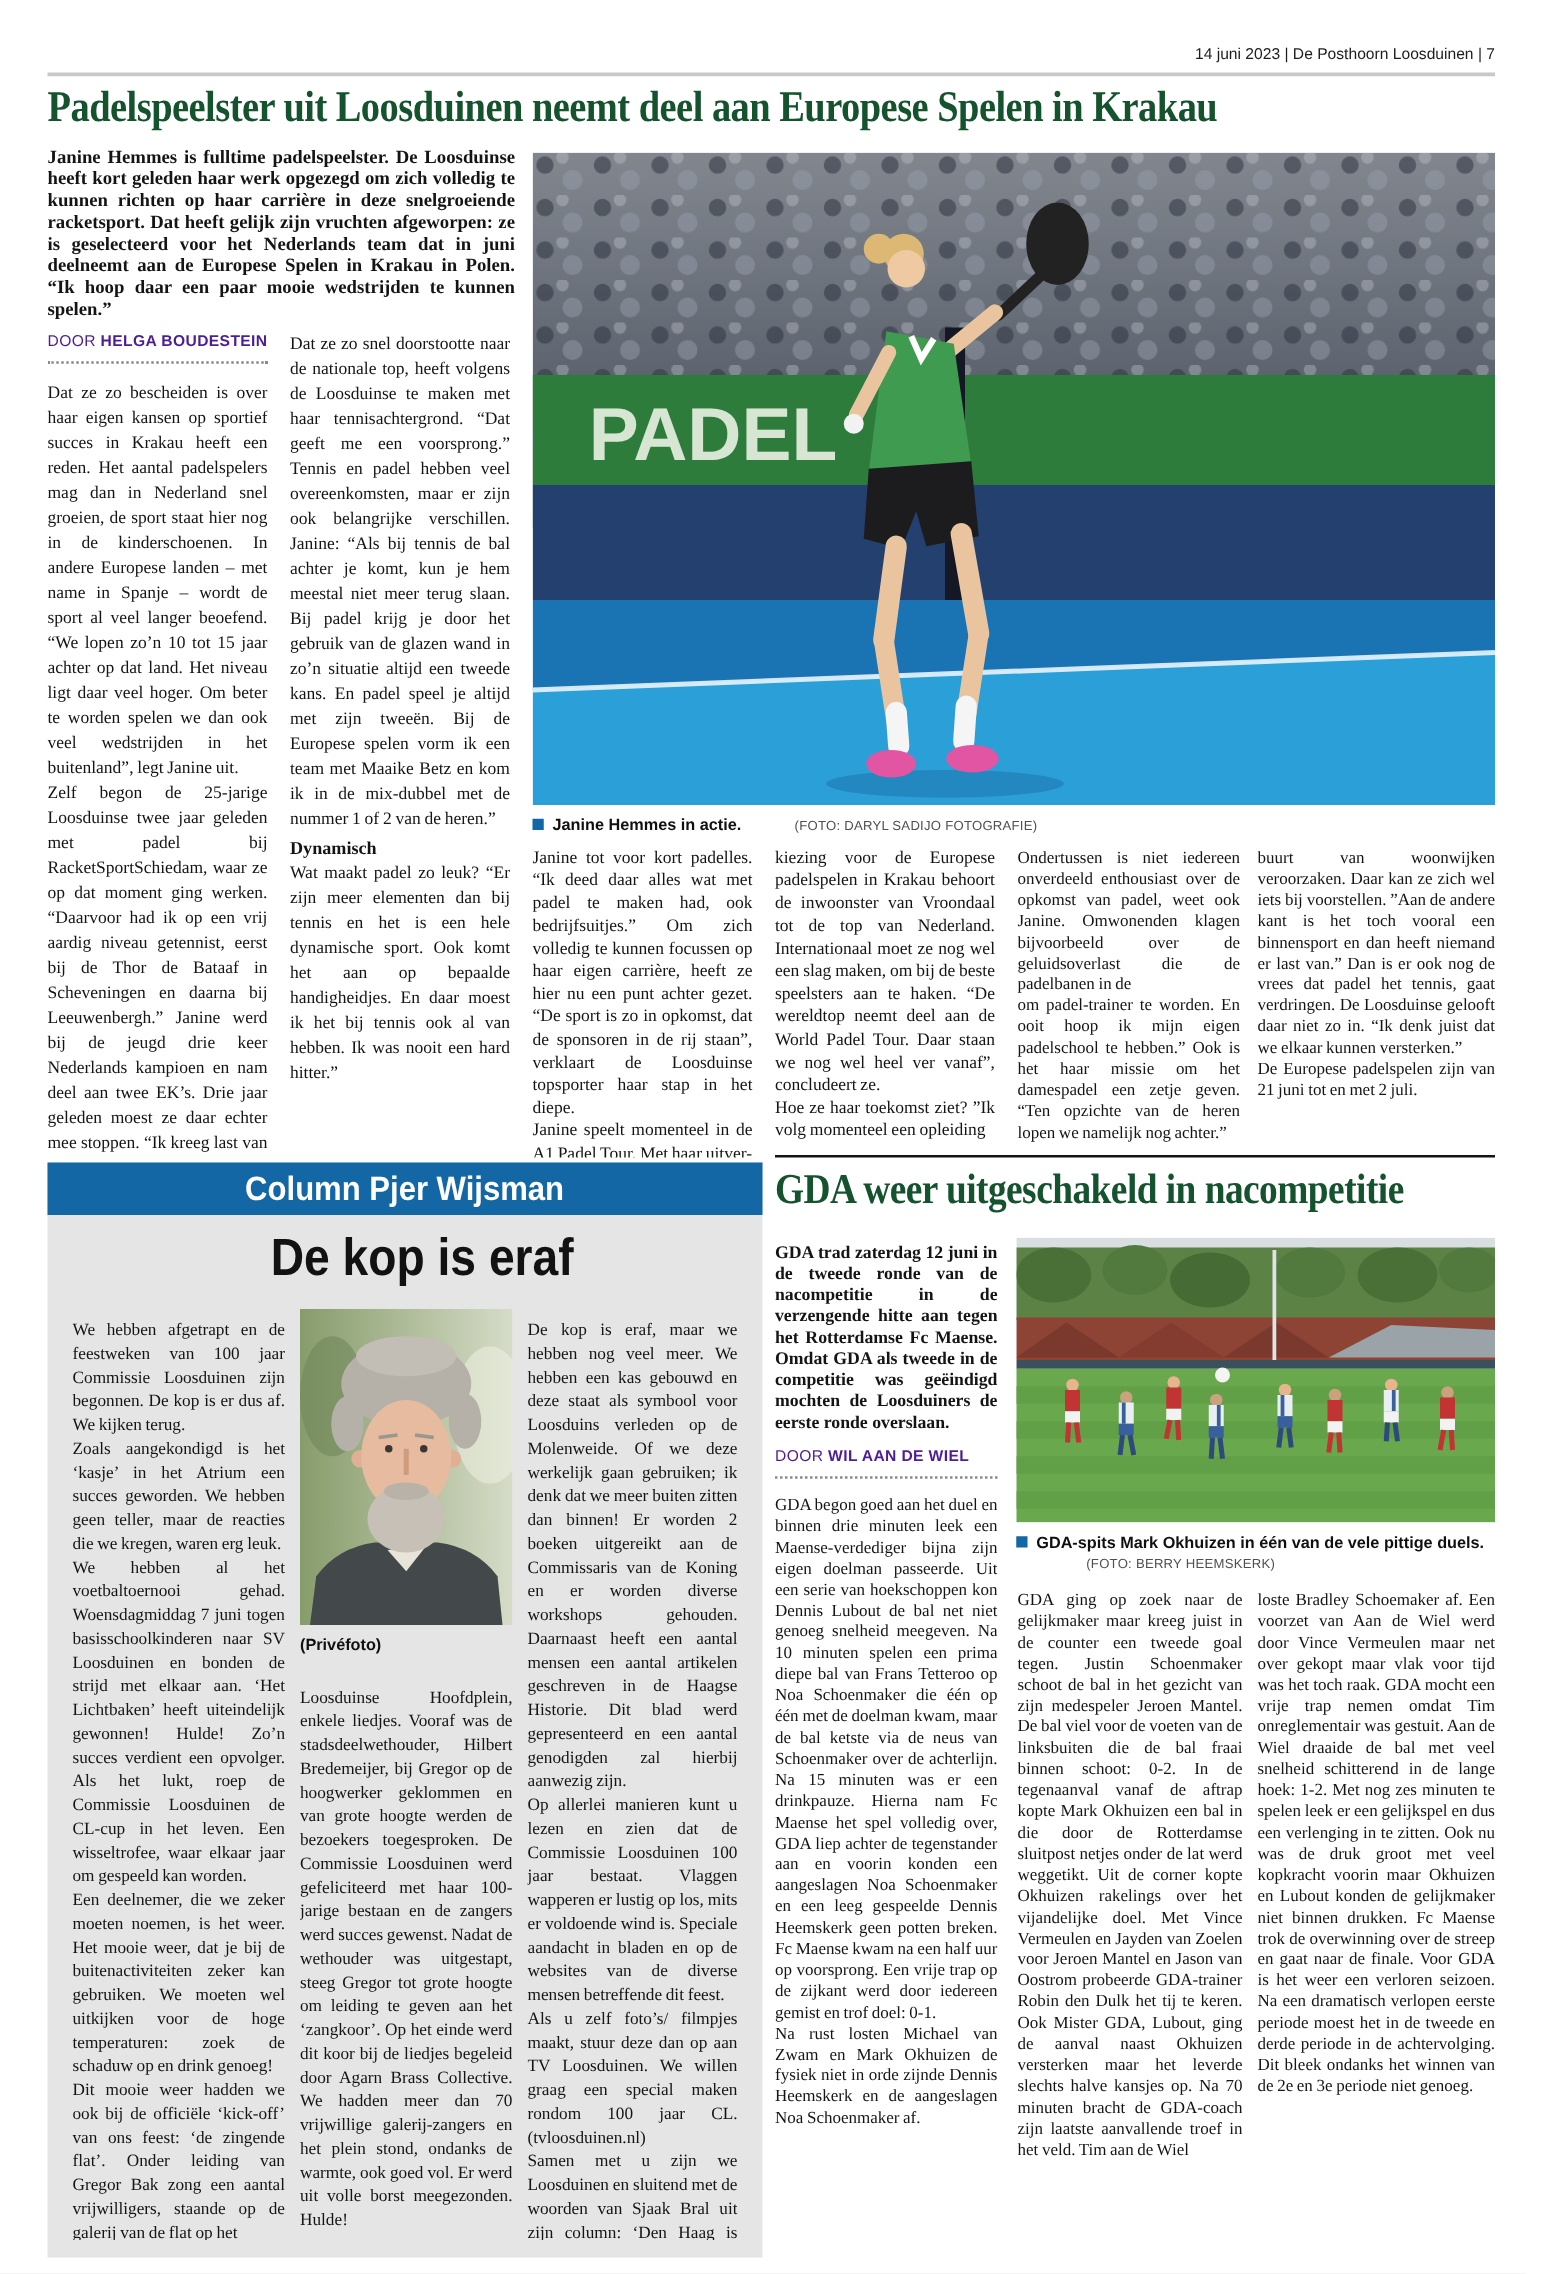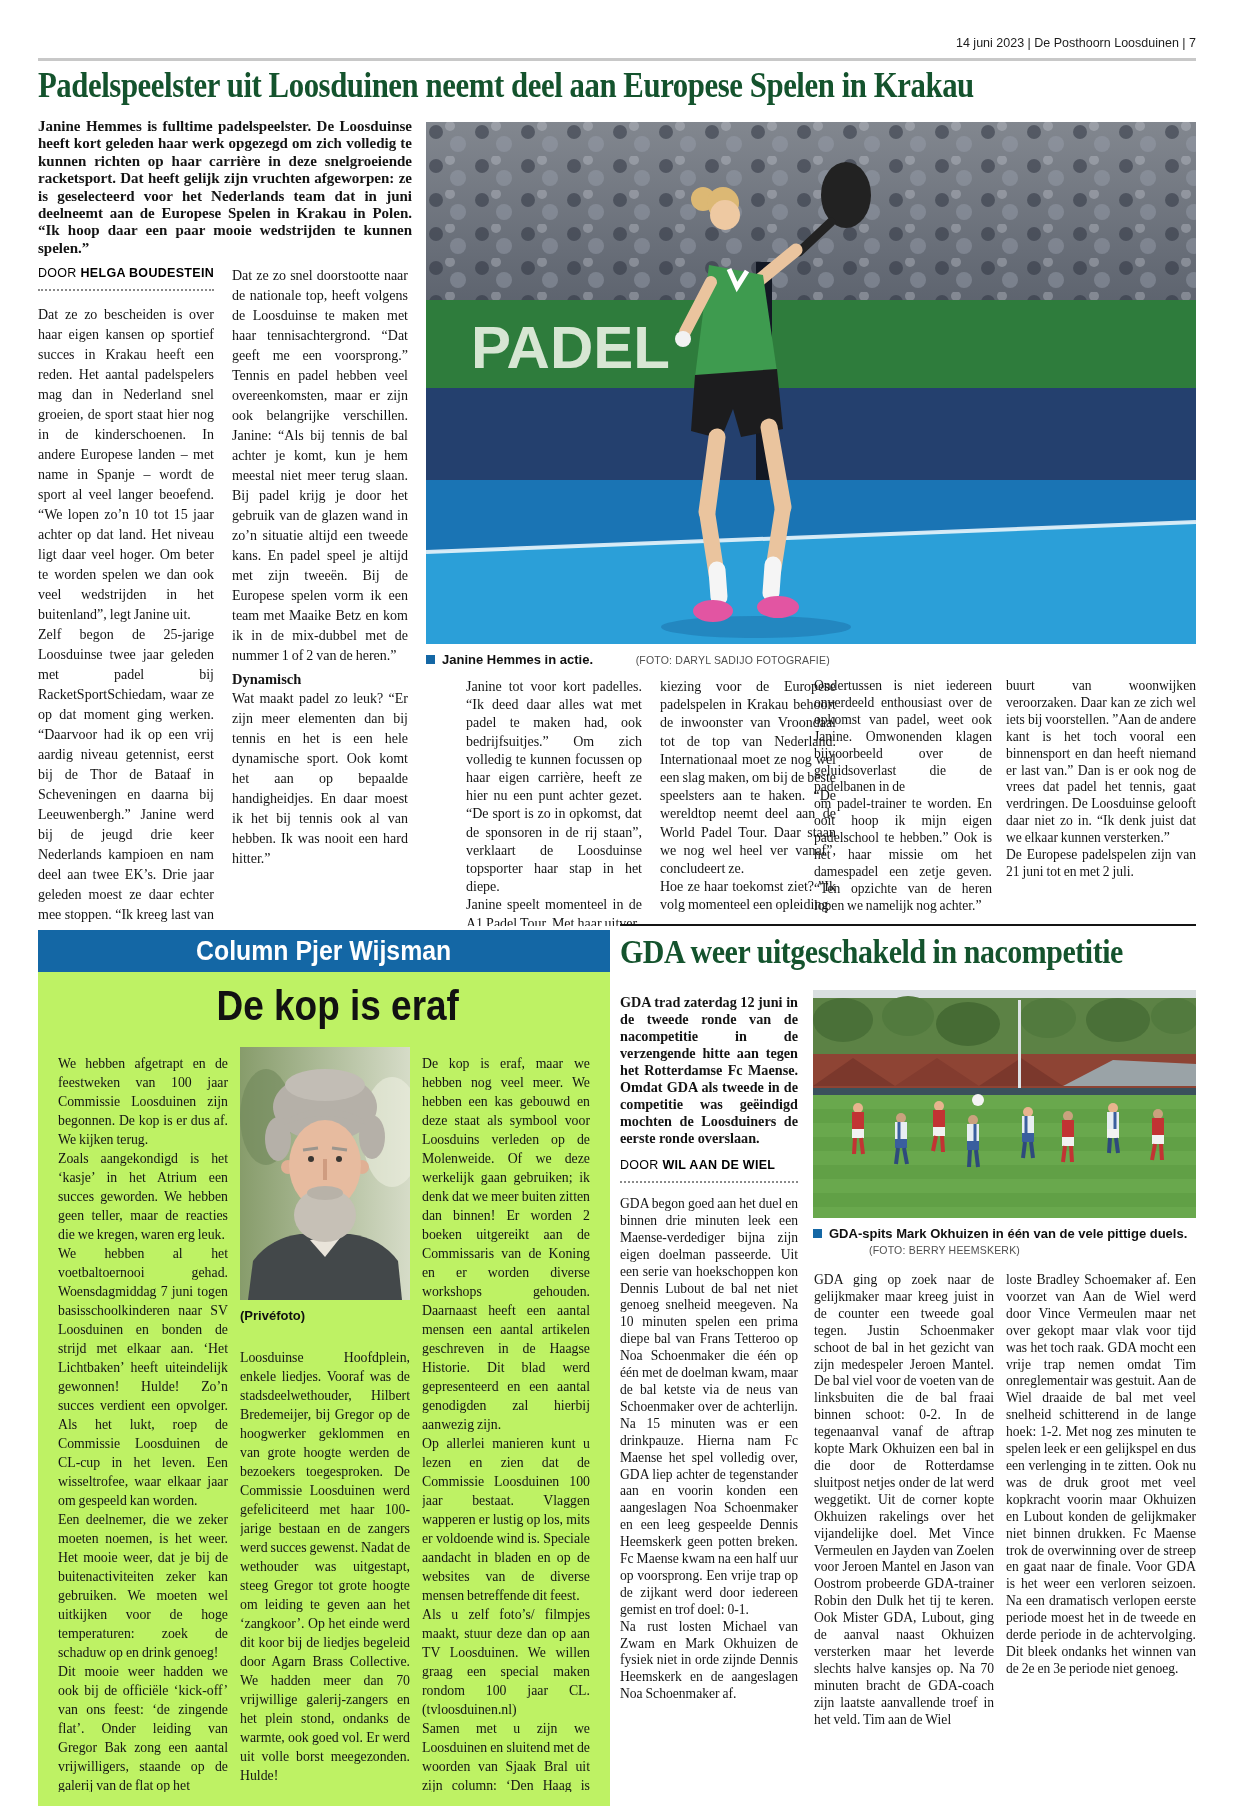--- a/index.html
+++ b/index.html
@@ -6,35 +6,35 @@
   .page{position:relative;width:1235px;height:1819px;background:#ffffff;overflow:hidden;
         font-family:"Liberation Serif",serif;color:#141414;}
   .abs{position:absolute;}
   .sans{font-family:"Liberation Sans",sans-serif;}
   .meta{font-size:12.5px;color:#1d1d1d;}
   .rule{background:#c8c8c8;height:3px;}
   .gda-rule{background:#141414;height:2px;}
   .hxl{font-family:Liberation Serif, serif;font-weight:700;color:#14532d;white-space:nowrap;letter-spacing:-0.5px;}
   .hxl>span{display:inline-block;transform:scaleX(.88);transform-origin:0 50%;}
   .lead{font-weight:700;font-size:15px;line-height:17.4px;text-align:justify;}
-  .byline{font-family:"Liberation Sans",sans-serif;font-size:12.5px;letter-spacing:.3px;color:#000000;
+  .byline{font-family:"Liberation Sans",sans-serif;font-size:12.5px;letter-spacing:.3px;color:#4c1d95;
           border-bottom:2px dotted #8a8a8a;padding-bottom:9px;}
   .byline b{font-weight:700;}
   .bodycol{text-align:justify;overflow:hidden;word-spacing:-0.5px;hyphens:auto;}
   .bodycol p{margin:0;}
   .lh20{font-size:14px;line-height:20px;}
-  .lh18{font-size:14px;line-height:18.2px;margin-left:40px;}
+  .lh18{font-size:14px;line-height:18.2px;}
   .lh17{font-size:13.6px;line-height:16.9px;}
   .lh19{font-size:13.8px;line-height:19px;}
   .subhead{font-weight:700;font-size:14.5px;margin-top:3px !important;text-align:left;}
   .caption{font-family:"Liberation Sans",sans-serif;font-size:13px;font-weight:700;color:#101010;
            padding-left:17px;text-indent:-17px;line-height:16px;}
   .caption .credit{font-weight:400;font-size:10.5px;color:#4f4f4f;letter-spacing:.2px;padding-left:39px;}
   .bullet{display:inline-block;width:9px;height:9px;background:#1467a5;margin-right:7px;}
-  .colbox{background:#bef264;}
+  .colbox{background:#e5e5e5;}
   .colbox-bar{position:absolute;left:0;top:0;width:100%;height:42px;background:#1467a5;color:#ffffff;
               text-align:center;font-family:"Liberation Sans",sans-serif;font-weight:700;font-size:27px;line-height:42px;}
   .colbox-bar>span{display:inline-block;transform:scaleX(.92);}
   .colbox-headline{position:absolute;left:120px;top:52px;width:360px;text-align:center;
                    font-family:"Liberation Sans",sans-serif;font-weight:700;font-size:42px;line-height:48px;color:#121212;}
   .colbox-headline>span{display:inline-block;transform:scaleX(.88);}
   .privefoto{font-family:"Liberation Sans",sans-serif;font-size:13px;font-weight:700;color:#101010;}
   svg{display:block;}
 </style>
 </head>

